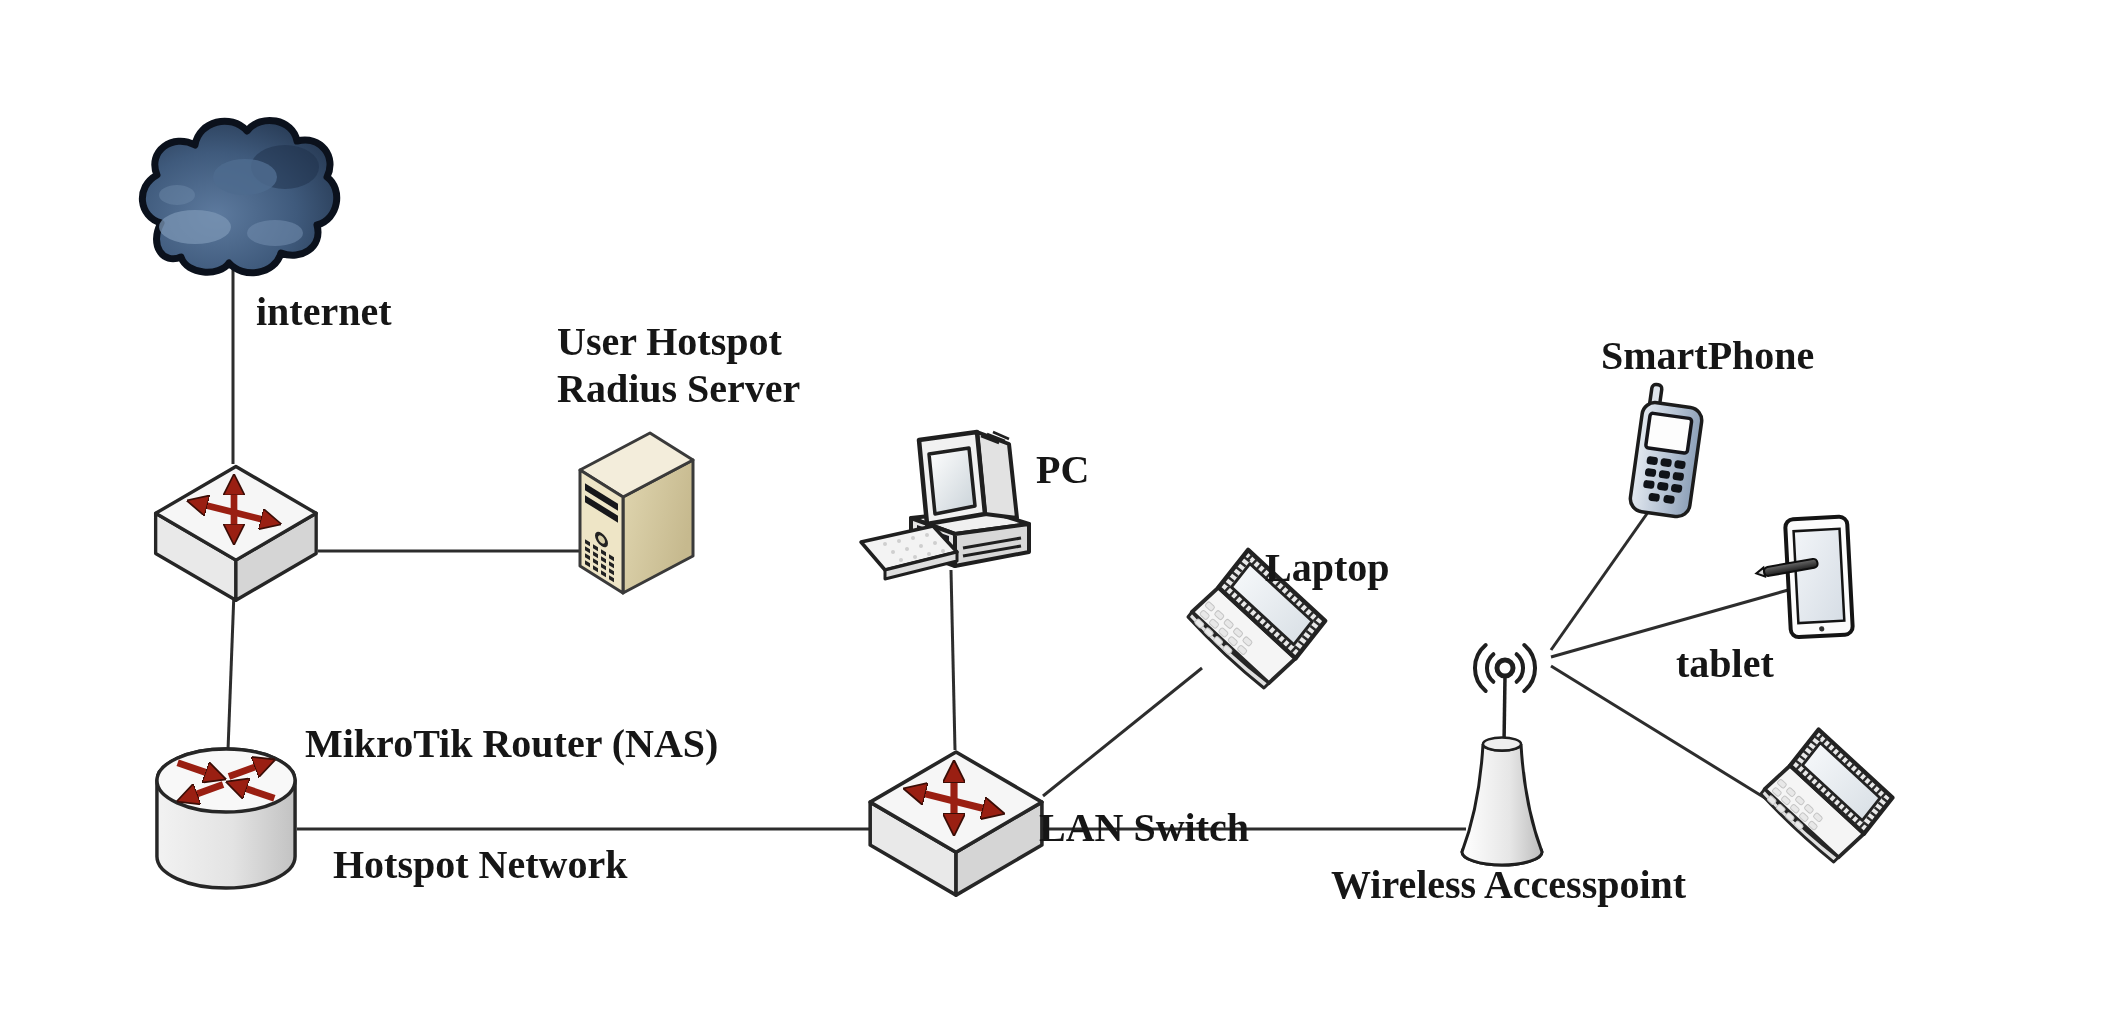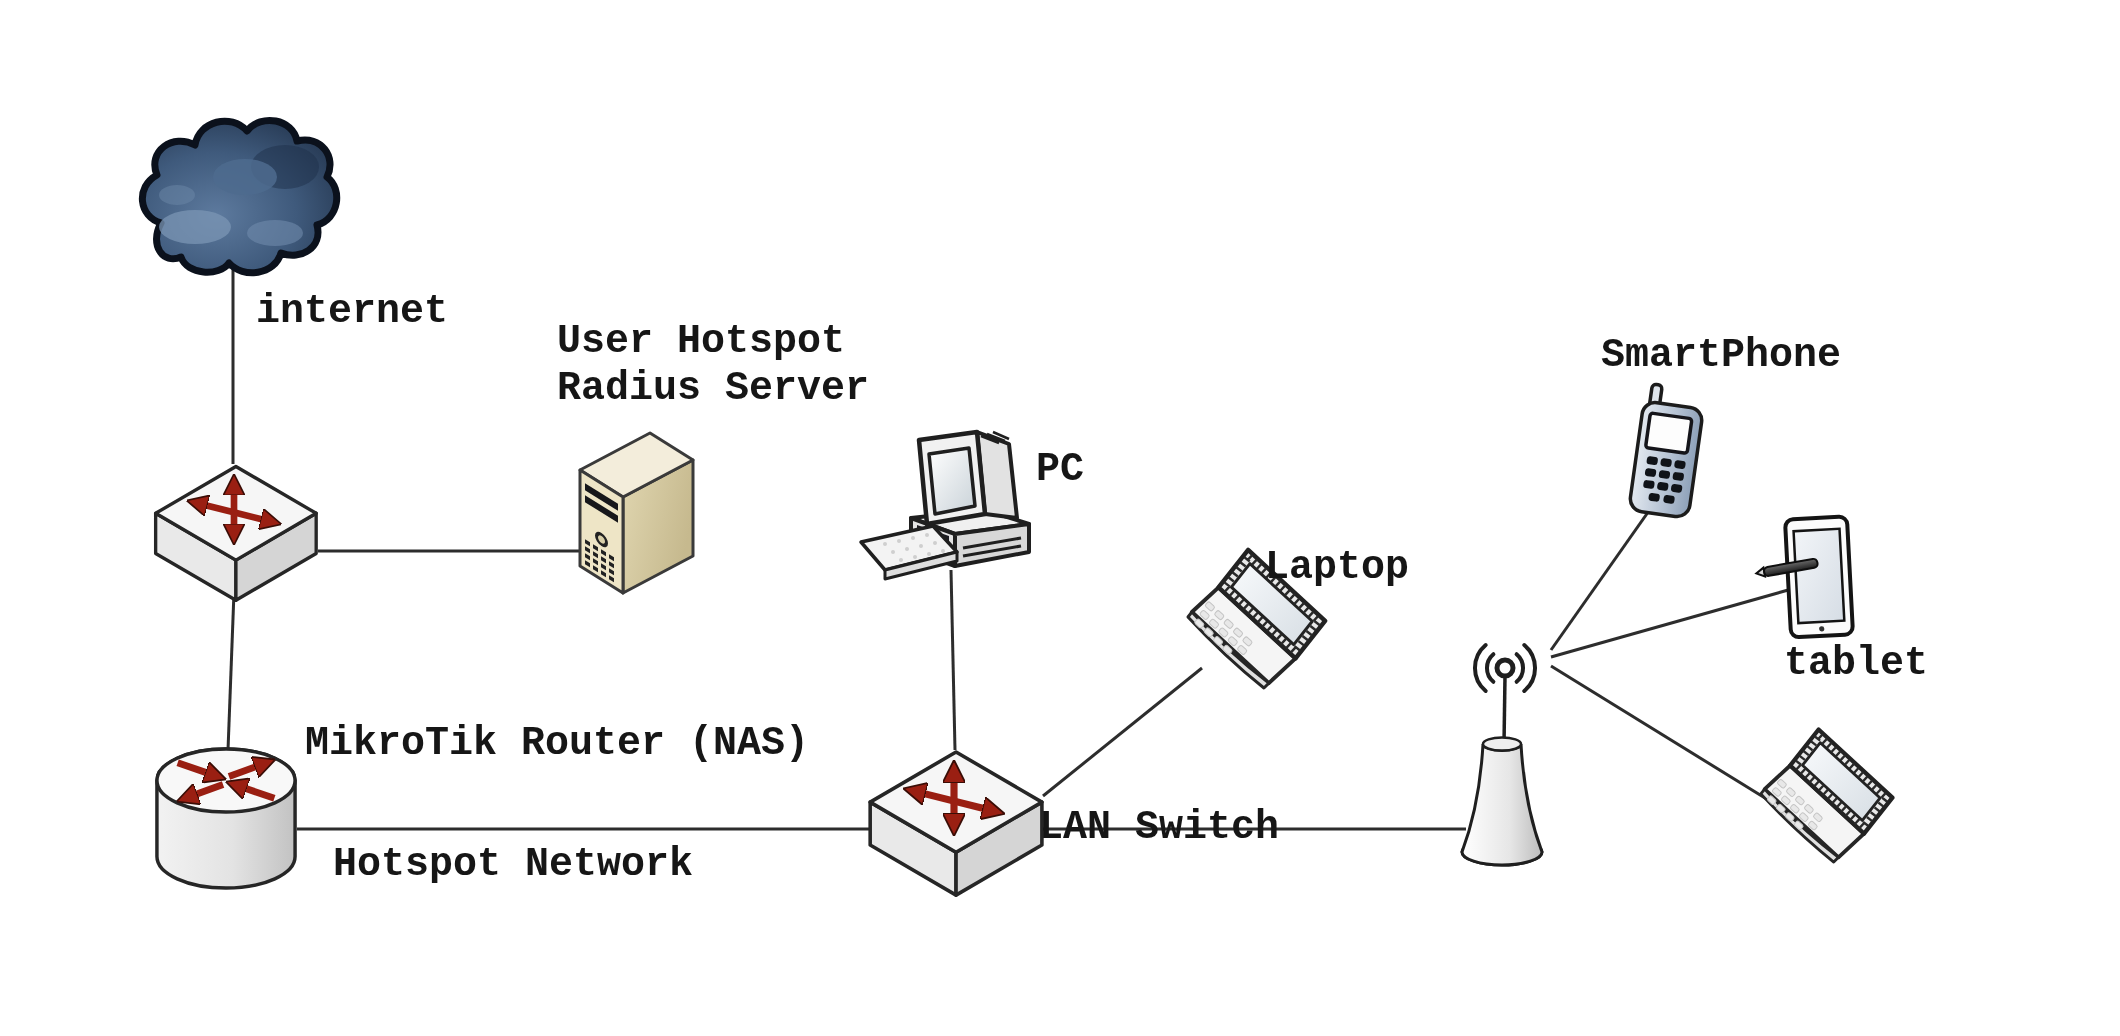--- a/index.html
+++ b/index.html
@@ -1,18 +1,18 @@
 <!DOCTYPE html>
 <html><head>
 <meta charset="utf-8">
 <style>
   html,body{margin:0;padding:0;background:#fff;}
   .canvas{
     position:relative;width:2120px;height:1032px;background:#ffffff;
-    overflow:hidden;font-family:Liberation Mono, monospace;
+    overflow:hidden;font-family:Liberation Serif, serif;
   }
   .edges{position:absolute;left:0;top:0;width:2120px;height:1036px;}
   .icon{position:absolute;}
   .lbl{
     position:absolute;font-size:40px;font-weight:600;color:#161616;
     white-space:nowrap;line-height:47px;letter-spacing:0px;
   }
   svg{display:block;overflow:visible;}
 </style>
 </head>
@@ -326,16 +326,17 @@
   <div class="lbl" style="left:256px;top:288px;">internet</div>
   <div class="lbl" style="left:557px;top:318px;">
     <span style="display:block;">User Hotspot</span>
     <span style="display:block;">Radius Server</span>
   </div>
   <div class="lbl" style="left:305px;top:720px;">MikroTik Router (NAS)</div>
   <div class="lbl" style="left:333px;top:841px;">Hotspot Network</div>
   <div class="lbl" style="left:1036px;top:446px;">PC</div>
   <div class="lbl" style="left:1265px;top:499px;margin-top:45px;">Laptop</div>
   <div class="lbl" style="left:1011px;top:804px;margin-left:28px;">LAN Switch</div>
+  <div class="lbl" style="left:1331px;top:861px;">Wireless Accesspoint</div>
   <div class="lbl" style="left:1585px;top:332px;margin-left:16px;">SmartPhone</div>
-  <div class="lbl" style="left:1784px;top:640px;">tablet</div>
+  <div class="lbl" style="left:1676px;top:640px;">tablet</div>
 
 </div>
 
 </body></html>

